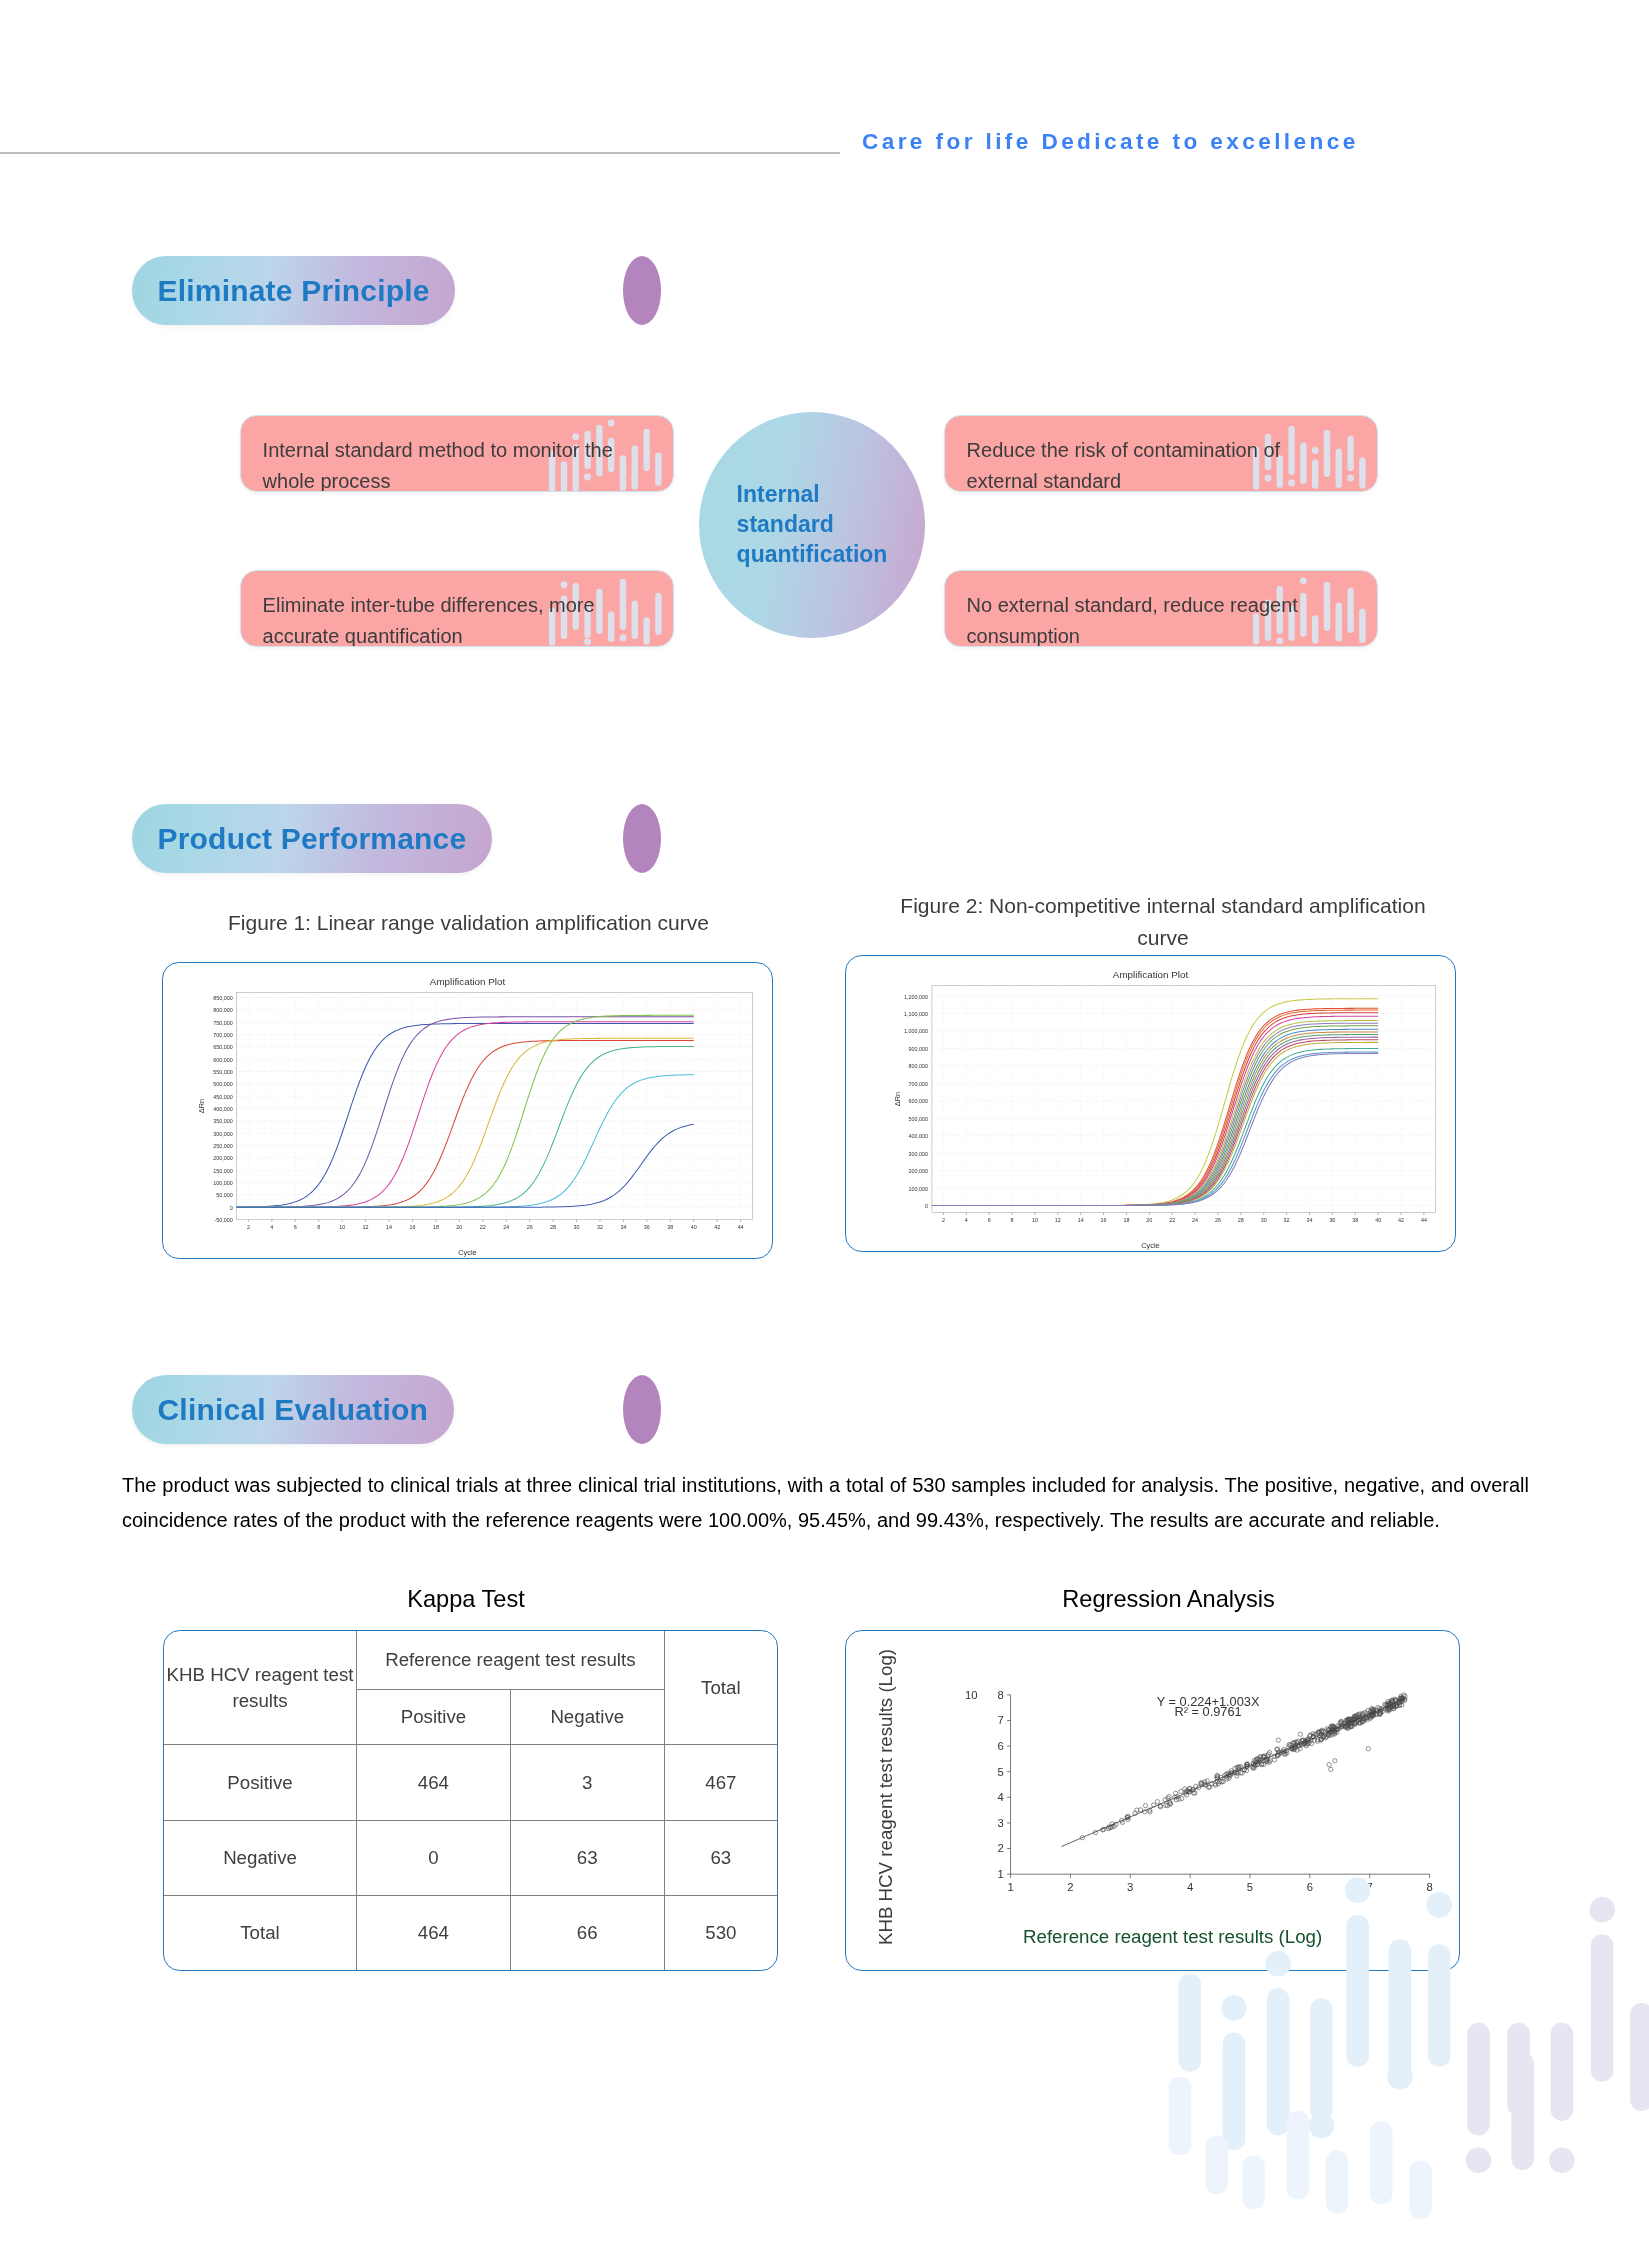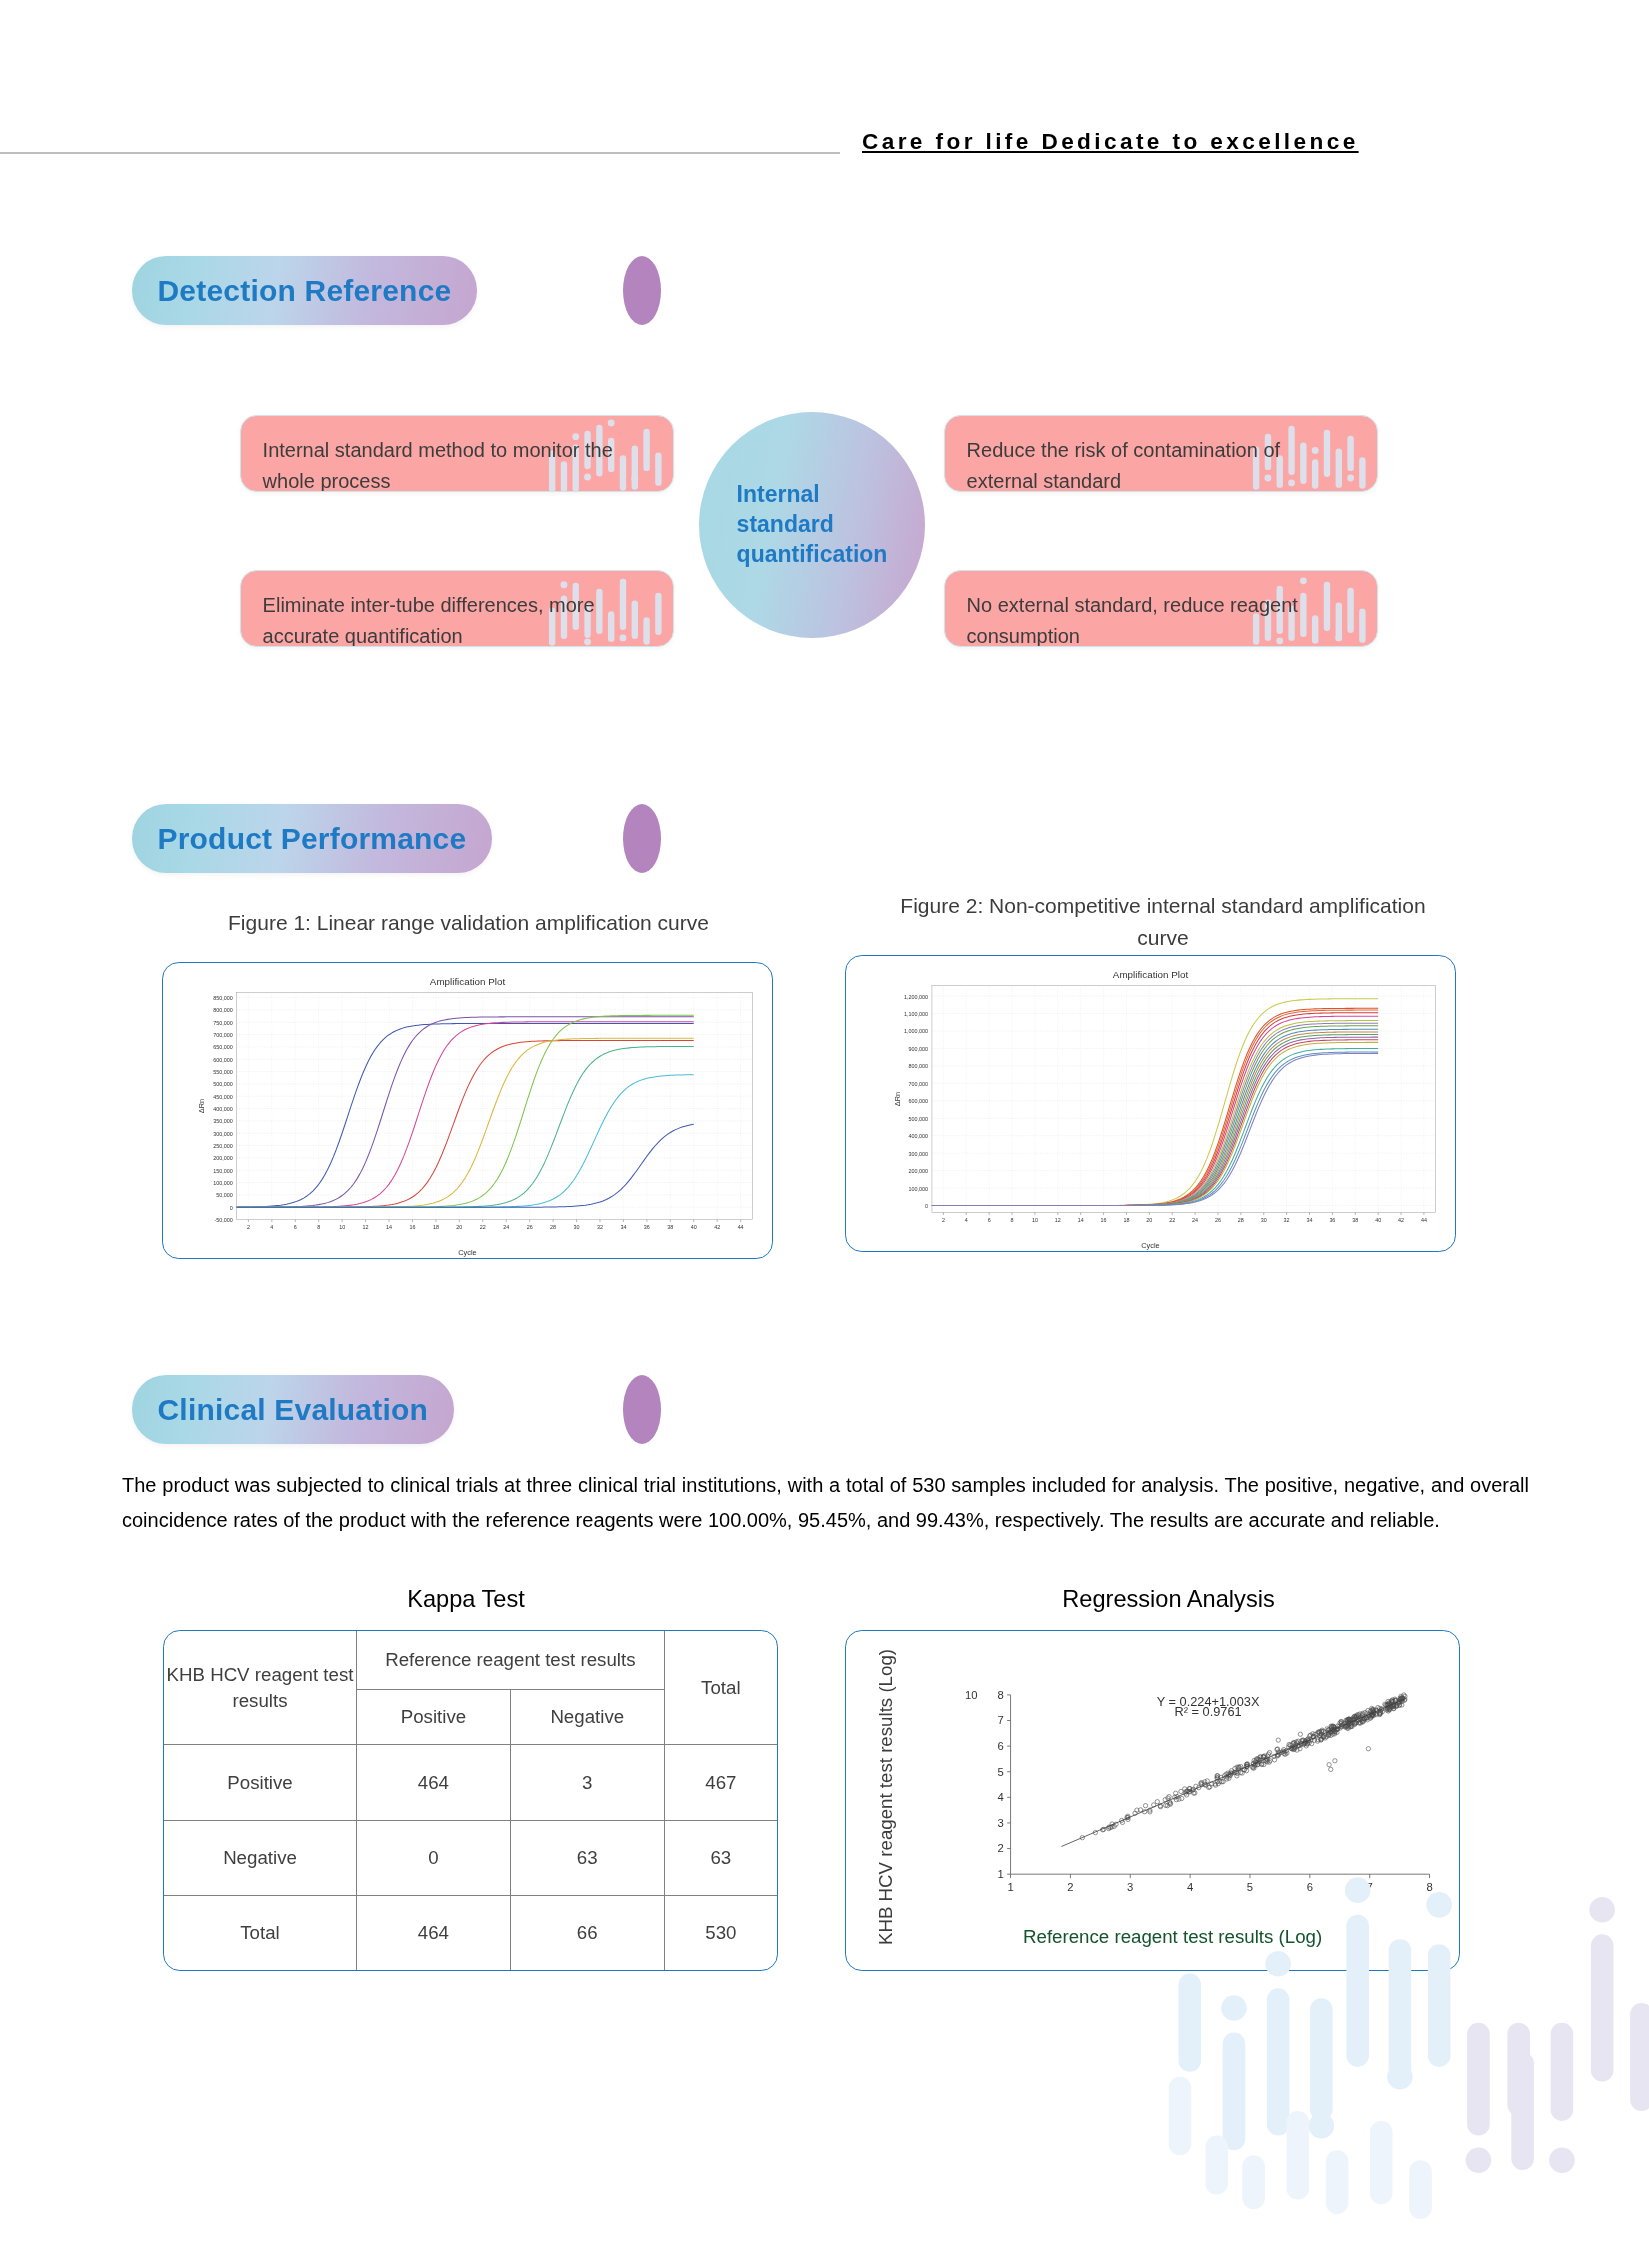--- a/index.html
+++ b/index.html
@@ -1,21 +1,21 @@
 <!DOCTYPE html>
 <html style="font-size:7.9px"><head>
 <meta charset="utf-8">
 <style>
   html,body{margin:0;padding:0;background:#fff;}
   body{width:1650px;height:2250px;position:relative;font-family:"Liberation Sans",sans-serif;overflow:hidden;}
 
   
   .hdr-rule{position:absolute;left:0;top:152px;width:840px;height:1.5px;background:#bcbec0;}
   .tagline{position:absolute;left:862px;top:129px;font-size:22.6px;letter-spacing:3.4px;
-           color:#000000;font-weight:600;white-space:nowrap;text-decoration:underline;}
+           color:#3b82f6;font-weight:600;white-space:nowrap;}
 
   
   .pill-wrap{position:absolute;}
   .pill{position:relative;height:69px;border-radius:34px;
         background:linear-gradient(100deg,#9fd4e0 0%,#a9d8e6 18%,#bcd5ea 42%,#c3b7dd 70%,#c5a6cf 100%);
         display:flex;align-items:center;box-shadow:0 2px 4.9px rgba(0,0,0,.05);}
   .pill-text{font-size:30px;font-weight:700;color:#1f7ac4;padding:0 25.5px;white-space:nowrap;letter-spacing:0.2px;}
   .pill-dot{position:absolute;width:38px;height:69px;border-radius:50%;background:#b384bd;}
 
   
@@ -57,21 +57,21 @@
   .bgdeco{position:absolute;left:0;top:0;width:100%;height:100%;pointer-events:none;z-index:0;}
 </style>
 </head>
 <body>
 
 <div class="hdr-rule"></div>
 <div class="tagline">Care for life  Dedicate to excellence</div>
 
 <div class="pill-wrap" style="left:132px;top:256px;">
   <div class="pill">
-    <div class="pill-text">Detection Reference</div>
+    <div class="pill-text">Eliminate Principle</div>
   </div>
   <div class="pill-dot" style="left:491px;top:0;"></div>
 </div>
 
 <div class="infobox" style="left:240px;top:399px;width:432px;height:75px;">
   <svg class="deco" viewBox="0 0 250 152" preserveAspectRatio="none">
     <g fill="#d7eaf7">
       <rect x="8" y="70" width="13" height="85" rx="6.5"></rect>
       <rect x="32" y="92" width="13" height="62" rx="6.5"></rect>
       <rect x="56" y="58" width="13" height="96" rx="6.5"></rect>

